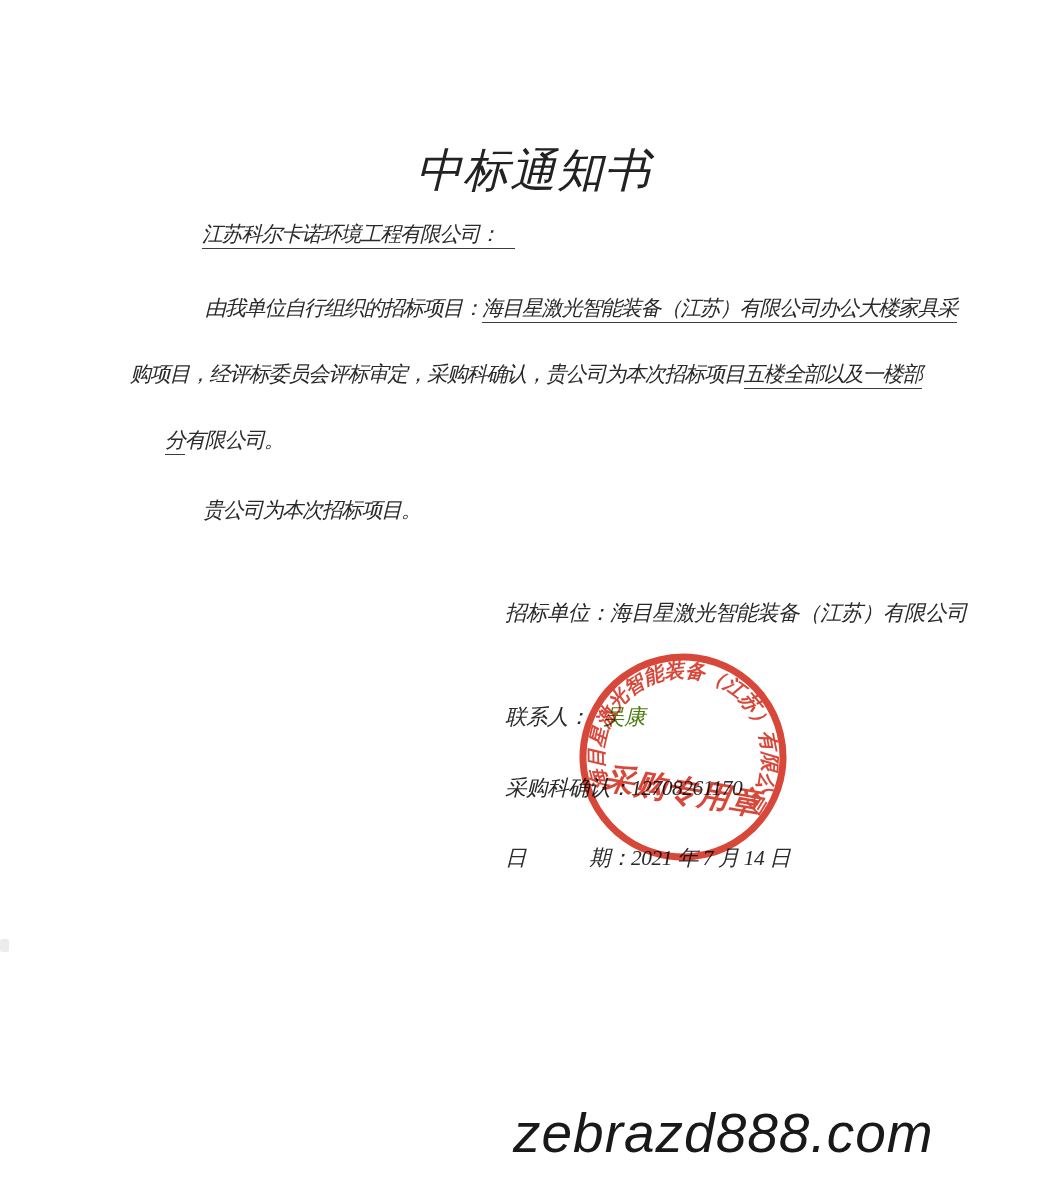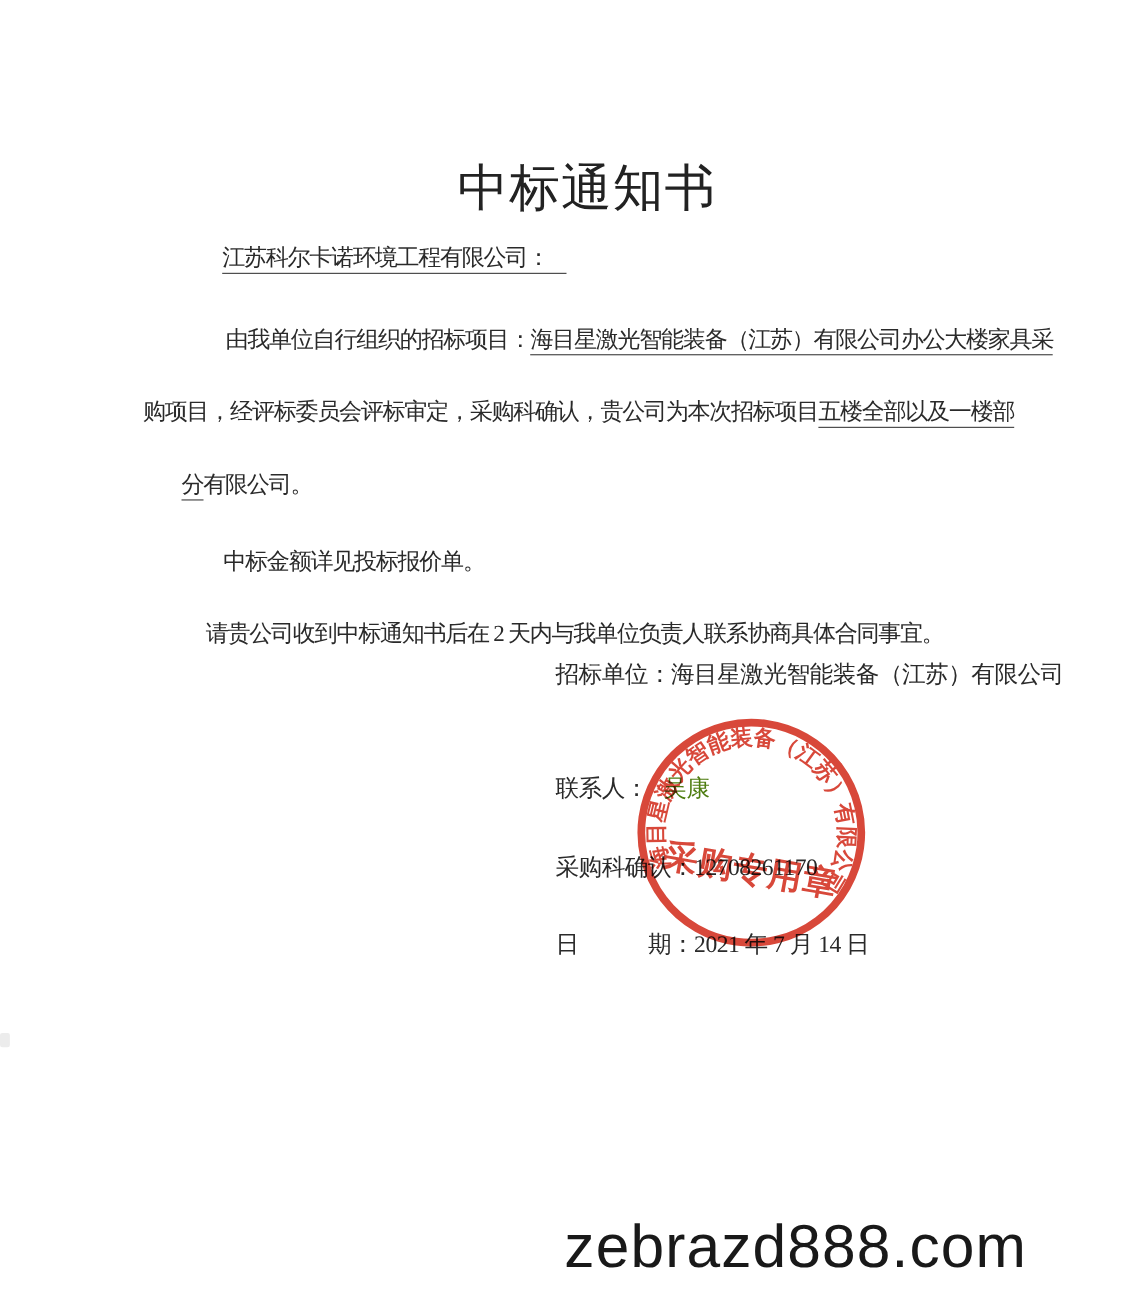--- a/index.html
+++ b/index.html
@@ -3,20 +3,21 @@
 <meta charset="utf-8">
 <style>
   html,body{margin:0;padding:0;background:#ffffff;}
   .page{
     position:relative;
     width:1039px;height:1172px;
     background:#ffffff;
     overflow:hidden;
     font-family:"Liberation Serif","DejaVu Serif",serif;
     color:#2a2a2a;
+    font-style:italic;
   }
   .doc-title{
     position:absolute;top:140px;left:0;width:100%;
     margin:0;text-align:center;
     font-size:46px;font-weight:400;letter-spacing:1px;
     transform:translateX(14px);
     color:#222222;
   }
   .line{
     position:absolute;
@@ -72,26 +73,23 @@
 
   <div class="line" style="left:130px;top:361px">
     <span>购项目，经评标委员会评标审定，采购科确认，贵公司为本次招标项目</span><span class="u">五楼全部以及一楼部</span>
   </div>
 
   <div class="line" style="left:165px;top:427px">
     <span class="u">分</span><span>有限公司。</span>
   </div>
 
   <div class="line" style="left:203px;top:497px">
-    <span>中标金额详见投标报价单。</span>
+    <span>贵公司为本次招标项目。</span>
   </div>
 
-  <div class="line" style="left:187px;top:563px">
-    <span>请贵公司收到中标通知书后在 2 天内与我单位负责人联系协商具体合同事宜。</span>
-  </div>
 
   <div class="line sig" style="top:600px">
     <span>招标单位：</span><span>海目星激光智能装备（江苏）有限公司</span>
   </div>
 
   <div class="line sig" style="top:704px">
     <span>联系人：</span><span class="faint" style="margin-left:14px">吴康</span>
   </div>
 
   <div class="line sig" style="top:775px">

